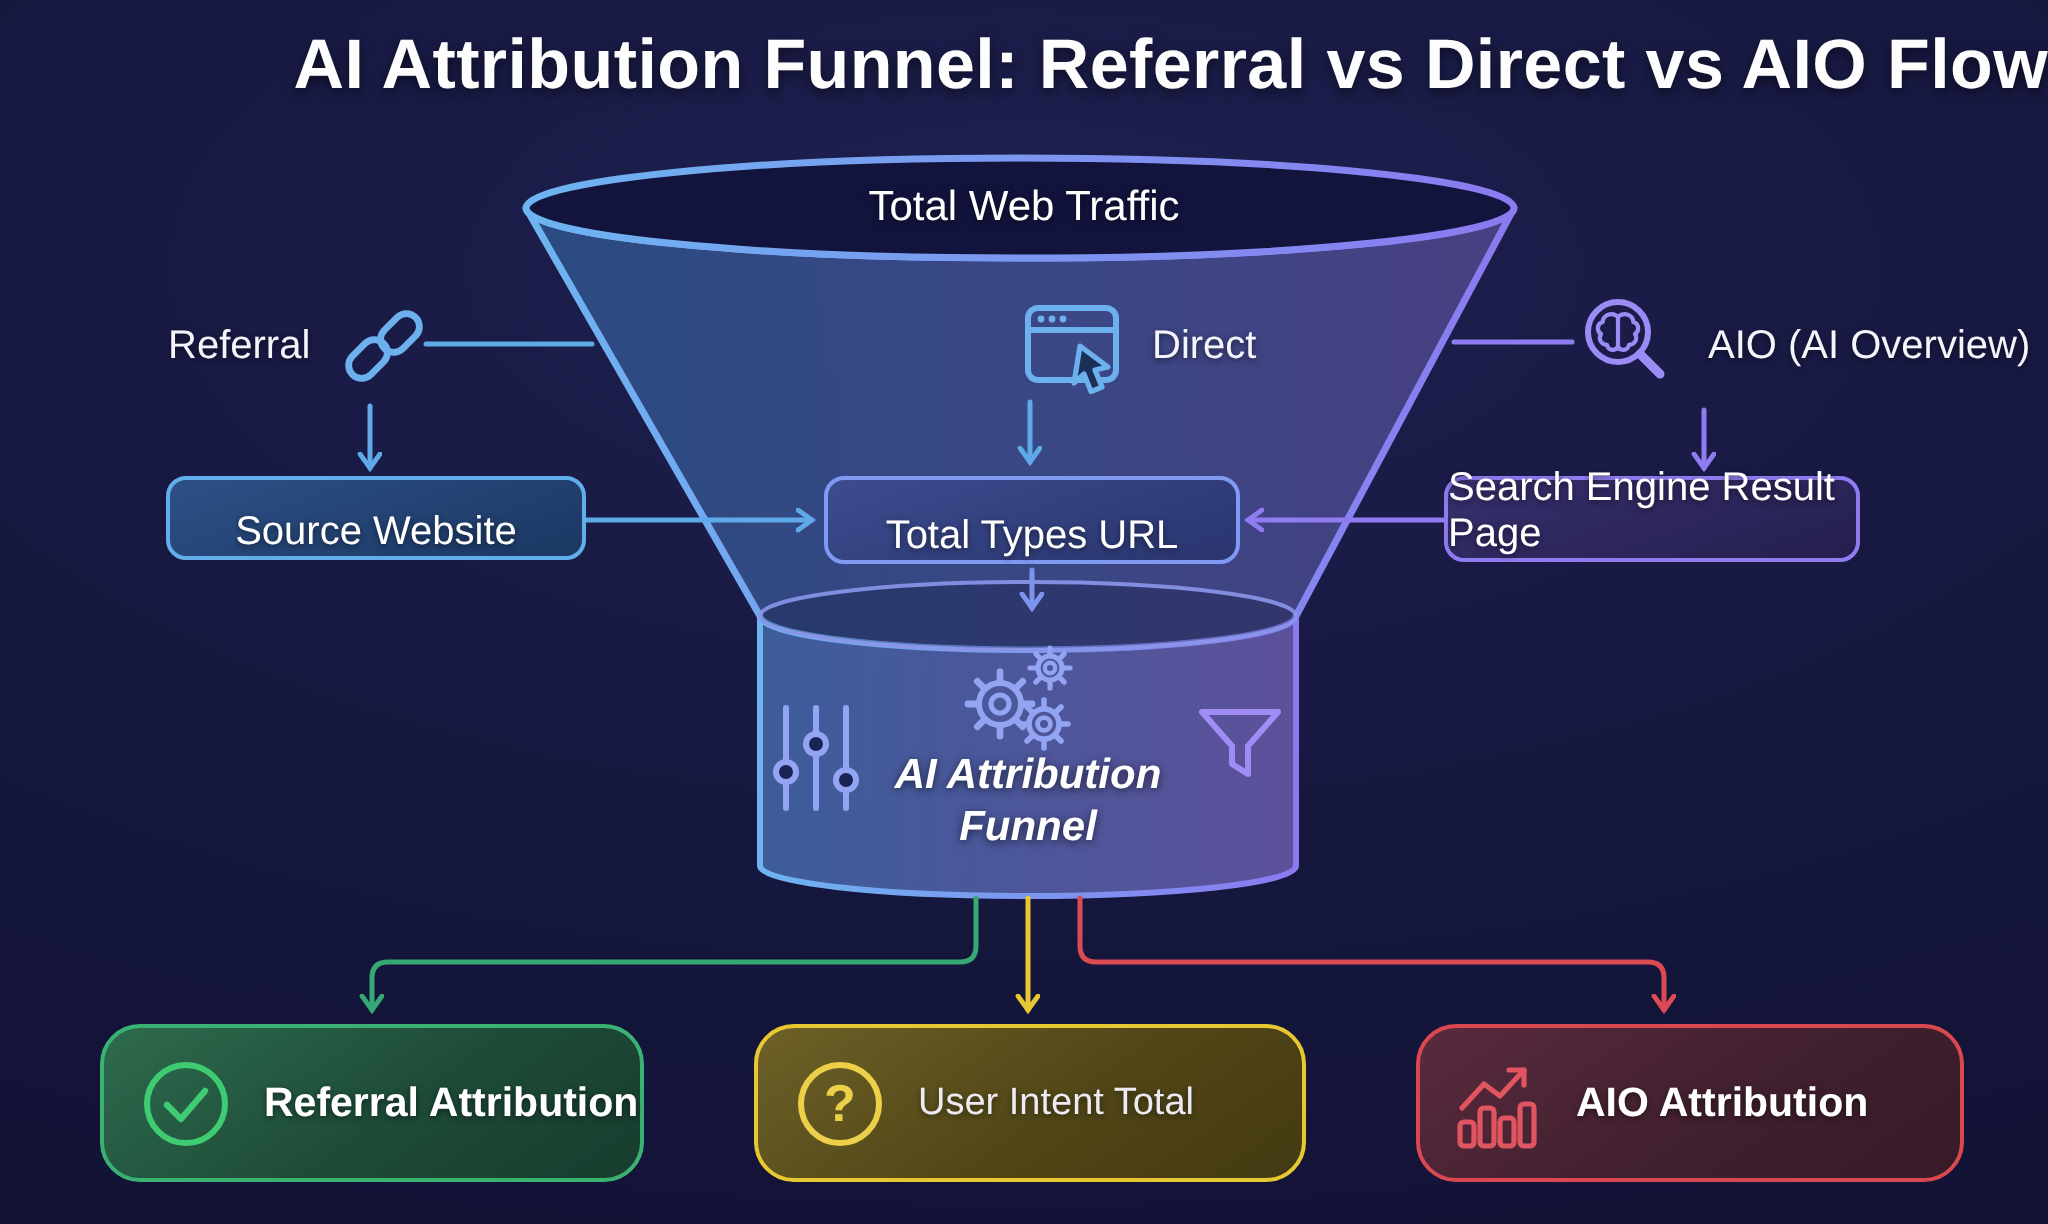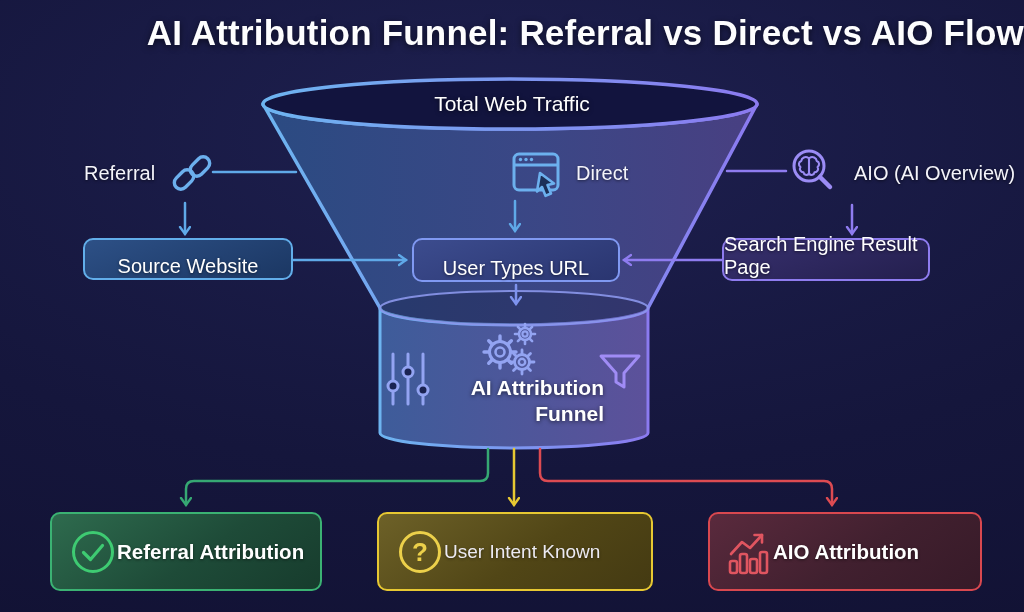--- a/index.html
+++ b/index.html
@@ -29,25 +29,25 @@
     display:flex;align-items:flex-end;justify-content:center;
     border-radius:10px;font-size:20px;font-weight:500;color:#fff;
     text-shadow:0 1px 3px rgba(0,0,0,.5);box-sizing:border-box;
   }
   .box-source{left:83px;top:238px;width:210px;height:42px;
     border:2.5px solid #62aeea;background:linear-gradient(160deg,#2d5086 0%,#1b3763 100%);}
   .box-usertypes{left:412px;top:238px;width:208px;height:44px;
     border:2.5px solid #8099f2;background:linear-gradient(160deg,#3c4c8e 0%,#2a3570 100%);}
   .box-serp{left:722px;top:238px;width:208px;height:43px;
     border:2.5px solid #8f7cf0;background:linear-gradient(160deg,#37306e 0%,#241f4e 100%);}
-  .neck-label{left:424px;top:375px;width:180px;text-align:right;
-    font-size:21px;font-weight:700;line-height:1.22;text-shadow:0 1px 4px rgba(0,0,0,.6);}
+  .neck-label{left:424px;top:375px;width:180px;text-align:center;
+    font-size:21px;font-weight:700;line-height:1.22;text-shadow:0 1px 4px rgba(0,0,0,.6);font-style:italic;}
   .outcome{
-    display:flex;align-items:center;padding-left:17px;
-    border-radius:10px;box-sizing:border-box;height:79px;top:512px;
+    display:flex;align-items:center;gap:15px;padding-left:17px;
+    border-radius:20px;box-sizing:border-box;height:79px;top:512px;
   }
   .o-green{left:50px;width:272px;border:2.5px solid #3bb273;
     background:linear-gradient(145deg,#2e6b4e 0%,#1e4b38 55%,#173c2d 100%);}
   .o-yellow{left:377px;width:276px;border:2.5px solid #e7c832;
     background:linear-gradient(145deg,#6d6128 0%,#514616 55%,#443a12 100%);}
   .o-red{left:708px;width:274px;border:2.5px solid #d9484f;
     background:linear-gradient(145deg,#5a2a3d 0%,#41202f 55%,#371a28 100%);}
   .o-text{display:flex;flex-direction:column;gap:2px;}
   .o-title{font-size:20.5px;font-weight:700;color:#fff;text-shadow:0 1px 3px rgba(0,0,0,.5);}
   .o-sub{font-size:19px;font-weight:400;color:#eceaf2;text-shadow:0 1px 3px rgba(0,0,0,.45);}
@@ -160,21 +160,21 @@
         </g>
       </g>
     </svg>
     <span class="ch-label">AIO (AI Overview)</span>
   </div>
 
   <div class="ovl abs node box-source">
     <span>Source Website</span>
   </div>
   <div class="ovl abs node box-usertypes">
-    <span>User Types URL</span>
+    <span>Total Types URL</span>
   </div>
   <div class="ovl abs node box-serp">
     <span>Search Engine Result Page</span>
   </div>
 
   <svg class="ovl abs icon" style="left:386px;top:350px;" width="44" height="58" viewBox="0 0 44 58">
     <g stroke="#93a4f2" stroke-width="3" stroke-linecap="round">
       <line x1="7" y1="4" x2="7" y2="54"></line>
         <line x1="22" y1="4" x2="22" y2="54"></line>
         <line x1="37" y1="4" x2="37" y2="54"></line>
@@ -243,21 +243,21 @@
       <span class="o-title">Referral Attribution</span>
     </div>
   </div>
 
   <div class="ovl abs outcome o-yellow">
     <svg class="icon" width="48" height="48" viewBox="0 0 48 48">
       <circle cx="24" cy="24" r="19.5" fill="none" stroke="#ecd04a" stroke-width="3"></circle>
       <text x="24" y="32.5" text-anchor="middle" font-family="Liberation Sans, sans-serif" font-size="26" font-weight="700" fill="#ecd04a">?</text>
     </svg>
     <div class="o-text">
-      <span class="o-sub">User Intent Known</span>
+      <span class="o-sub">User Intent Total</span>
     </div>
   </div>
 
   <div class="ovl abs outcome o-red">
     <svg class="icon" width="46" height="48" viewBox="0 0 46 48">
       <g fill="none" stroke="#e05560" stroke-width="2.6" stroke-linejoin="round" stroke-linecap="round">
         <rect x="3" y="33" width="7" height="12" rx="2"></rect>
         <rect x="13" y="26" width="7" height="19" rx="2"></rect>
         <rect x="23" y="31" width="7" height="14" rx="2"></rect>
         <rect x="33" y="24" width="7" height="21" rx="2"></rect>

